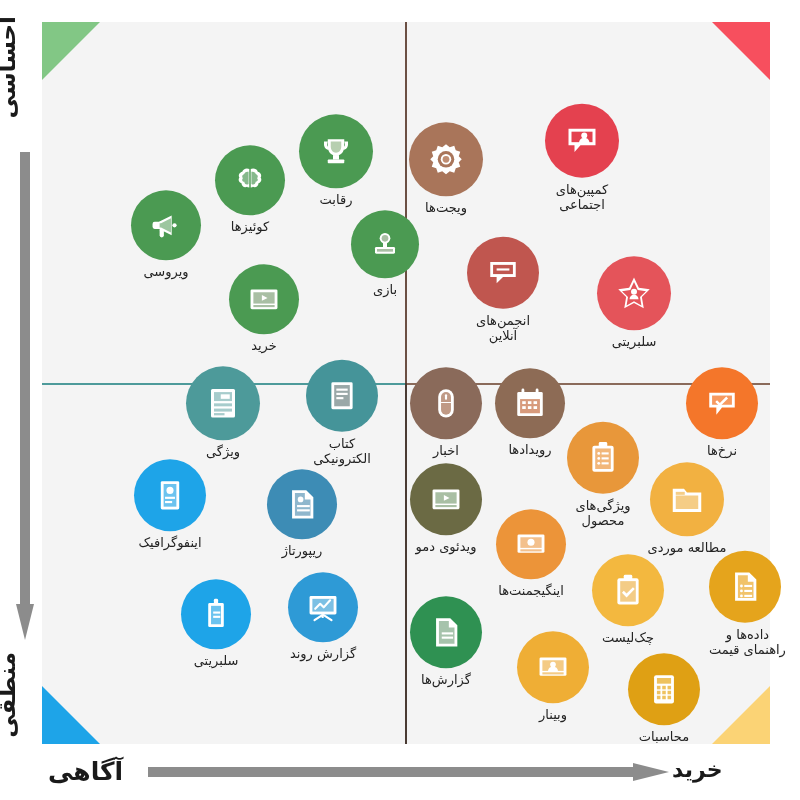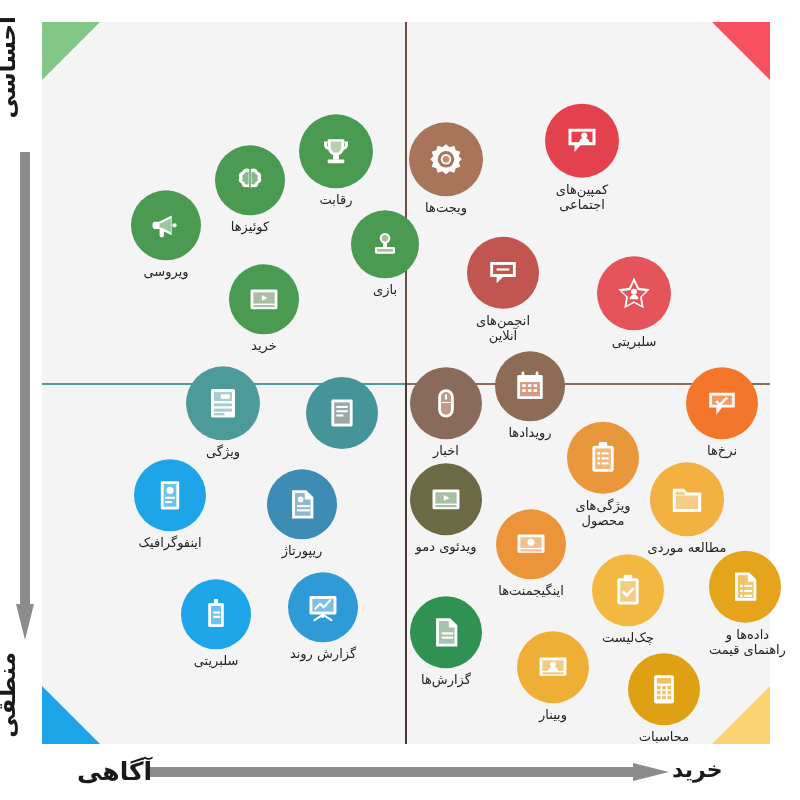--- a/index.html
+++ b/index.html
@@ -48,21 +48,21 @@
   .x-axis-arrow .shaft{position:absolute;left:0;top:4px;height:10px;width:488px;background:#8c8c8c;}
   .x-axis-arrow .head{position:absolute;left:485px;top:0;width:0;height:0;
     border-top:9px solid transparent;border-bottom:9px solid transparent;border-left:36px solid #8c8c8c;}
 
   
   .axis-label{position:absolute;font-weight:bold;color:#1a1a1a;white-space:nowrap;}
   .label-emotional{left:-6px;top:16px;width:44px;font-size:23px;
     writing-mode:vertical-rl;transform:rotate(180deg);text-align:right;}
   .label-rational{left:-6px;top:652px;width:44px;font-size:23px;
     writing-mode:vertical-rl;transform:rotate(180deg);text-align:right;}
-  .label-awareness{left:48px;top:757px;font-size:25px;margin-left:29px;}
+  .label-awareness{left:48px;top:757px;font-size:25px;}
   .label-purchase{left:672px;top:757px;font-size:22px;}
 
   
   .node{position:absolute;transform:translate(-50%,-50%);
         display:flex;flex-direction:column;align-items:center;}
   .bubble{border-radius:50%;display:flex;align-items:center;justify-content:center;
           box-sizing:border-box;}
   .bubble svg{display:block;}
   .node-label{margin-top:4px;font-size:13px;line-height:1.18;color:#232323;
               text-align:center;white-space:pre-line;font-weight:500;
@@ -239,33 +239,34 @@
         <div class="node" style="left: 300px; top: 391px; width: 86px;">
           <div class="bubble" style="width: 72px; height: 72px; background: rgb(69, 148, 153); padding: 19px;">
             <svg width="100%" height="100%" viewBox="0 0 48 48">
               <rect x="9" y="5" width="30" height="38" rx="2" fill="#ffffff"></rect>
               <rect x="13" y="9" width="22" height="30" fill="#9aa8a8"></rect>
               <rect x="16" y="14" width="16" height="3" fill="#ffffff"></rect>
               <rect x="16" y="20" width="16" height="3" fill="#ffffff"></rect>
               <rect x="16" y="26" width="10" height="3" fill="#ffffff"></rect>
             </svg>
           </div>
+          <div class="node-label">کتاب الکترونیکی</div>
         </div>
         <div class="node" style="left: 404px; top: 391px; width: 86px;">
           <div class="bubble" style="width: 72px; height: 72px; background: rgb(138, 106, 90); padding: 19px;">
             <svg width="100%" height="100%" viewBox="0 0 48 48">
               <rect x="13" y="4" width="22" height="40" rx="11" fill="#ffffff"></rect>
               <rect x="17" y="8" width="14" height="32" rx="7" fill="#c09a86"></rect>
               <rect x="22.5" y="11" width="3" height="8" rx="1.5" fill="#ffffff"></rect>
               <path d="M17 22h14v1.5H17z" fill="#ffffff"></path>
             </svg>
           </div>
           <div class="node-label">اخبار</div>
         </div>
-        <div class="node" style="left: 488px; top: 374px; width: 86px; justify-content: flex-end;">
+        <div class="node" style="left: 488px; top: 391px; width: 86px; justify-content: flex-end;">
           <div class="bubble" style="width: 70px; height: 70px; background: rgb(141, 107, 85); padding: 18px;">
             <svg width="100%" height="100%" viewBox="0 0 48 48">
               <rect x="6" y="8" width="36" height="34" rx="2" fill="#ffffff"></rect>
               <rect x="10" y="18" width="28" height="20" fill="#d79a7c"></rect>
               <g fill="#ffffff">
                 <rect x="13" y="21" width="5" height="4"></rect>
                 <rect x="21" y="21" width="5" height="4"></rect>
                 <rect x="29" y="21" width="5" height="4"></rect>
                 <rect x="13" y="28" width="5" height="4"></rect>
                 <rect x="21" y="28" width="5" height="4"></rect>

